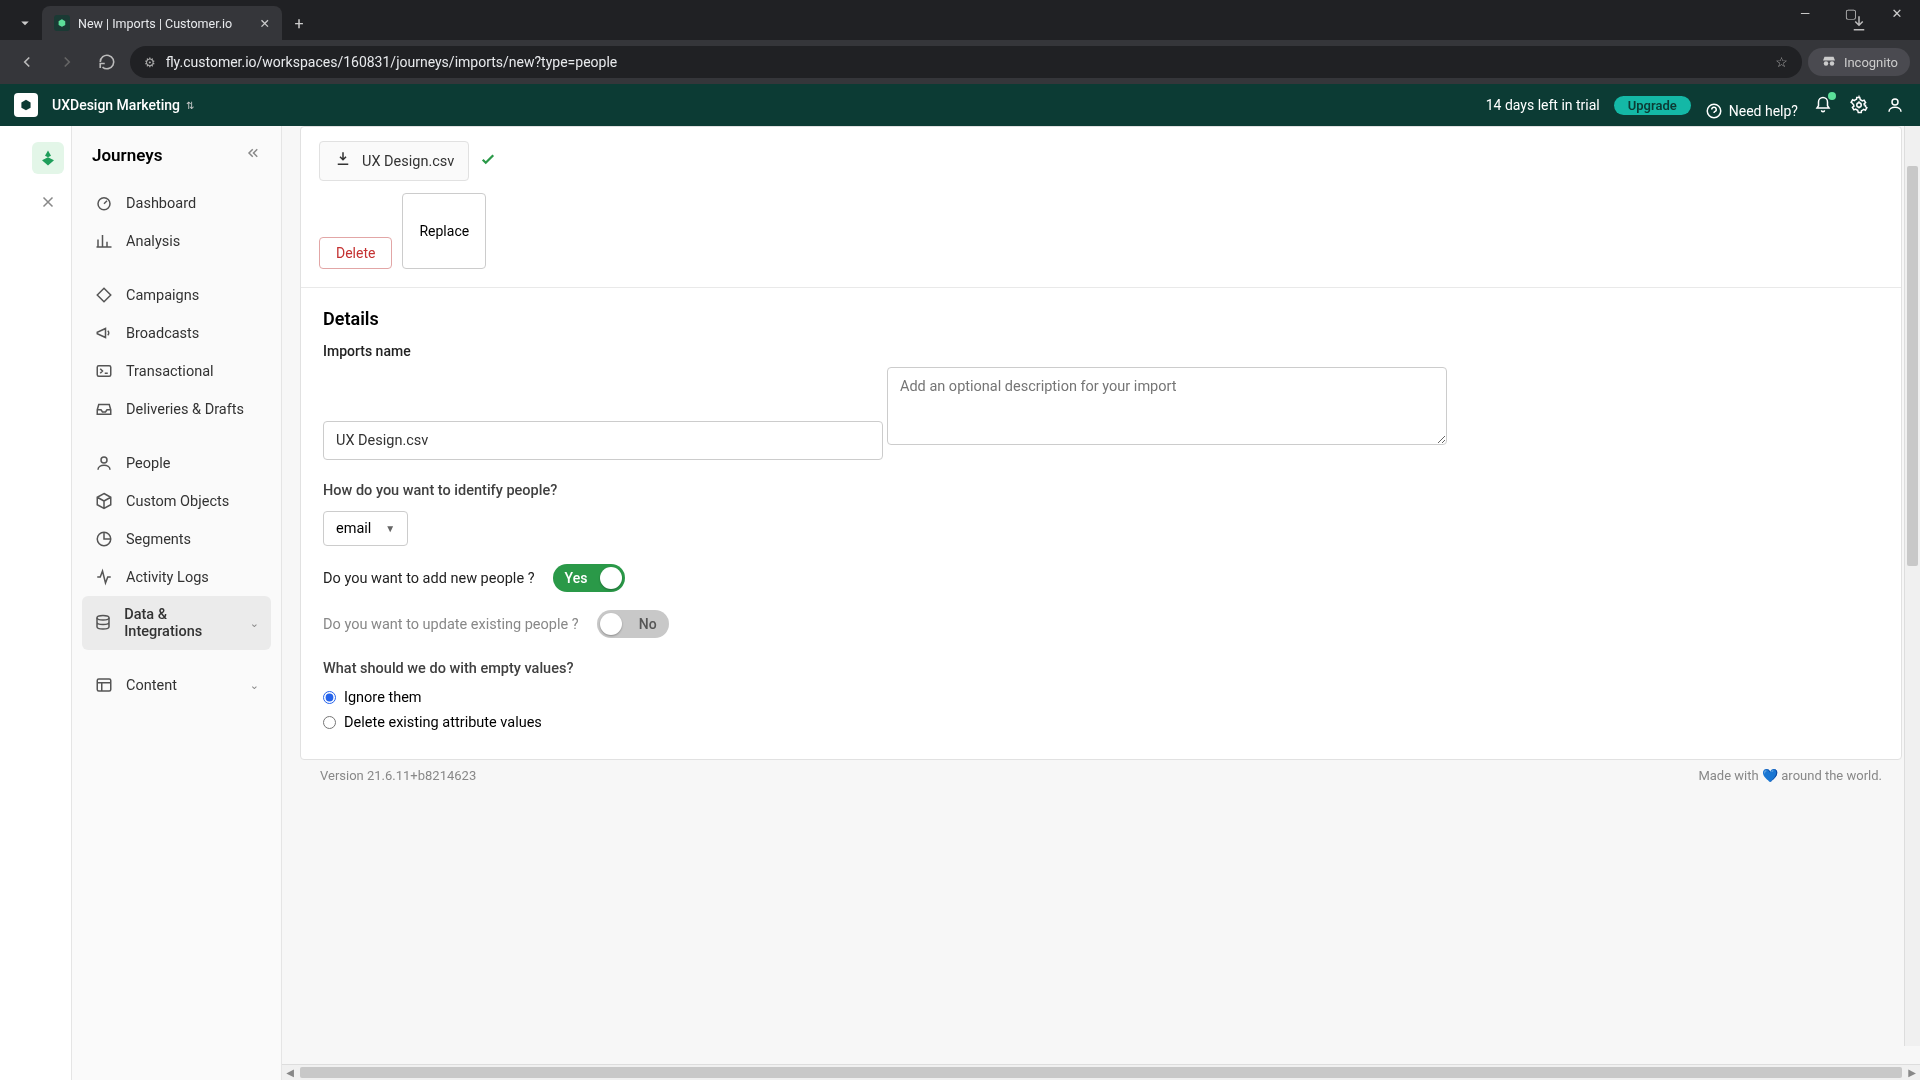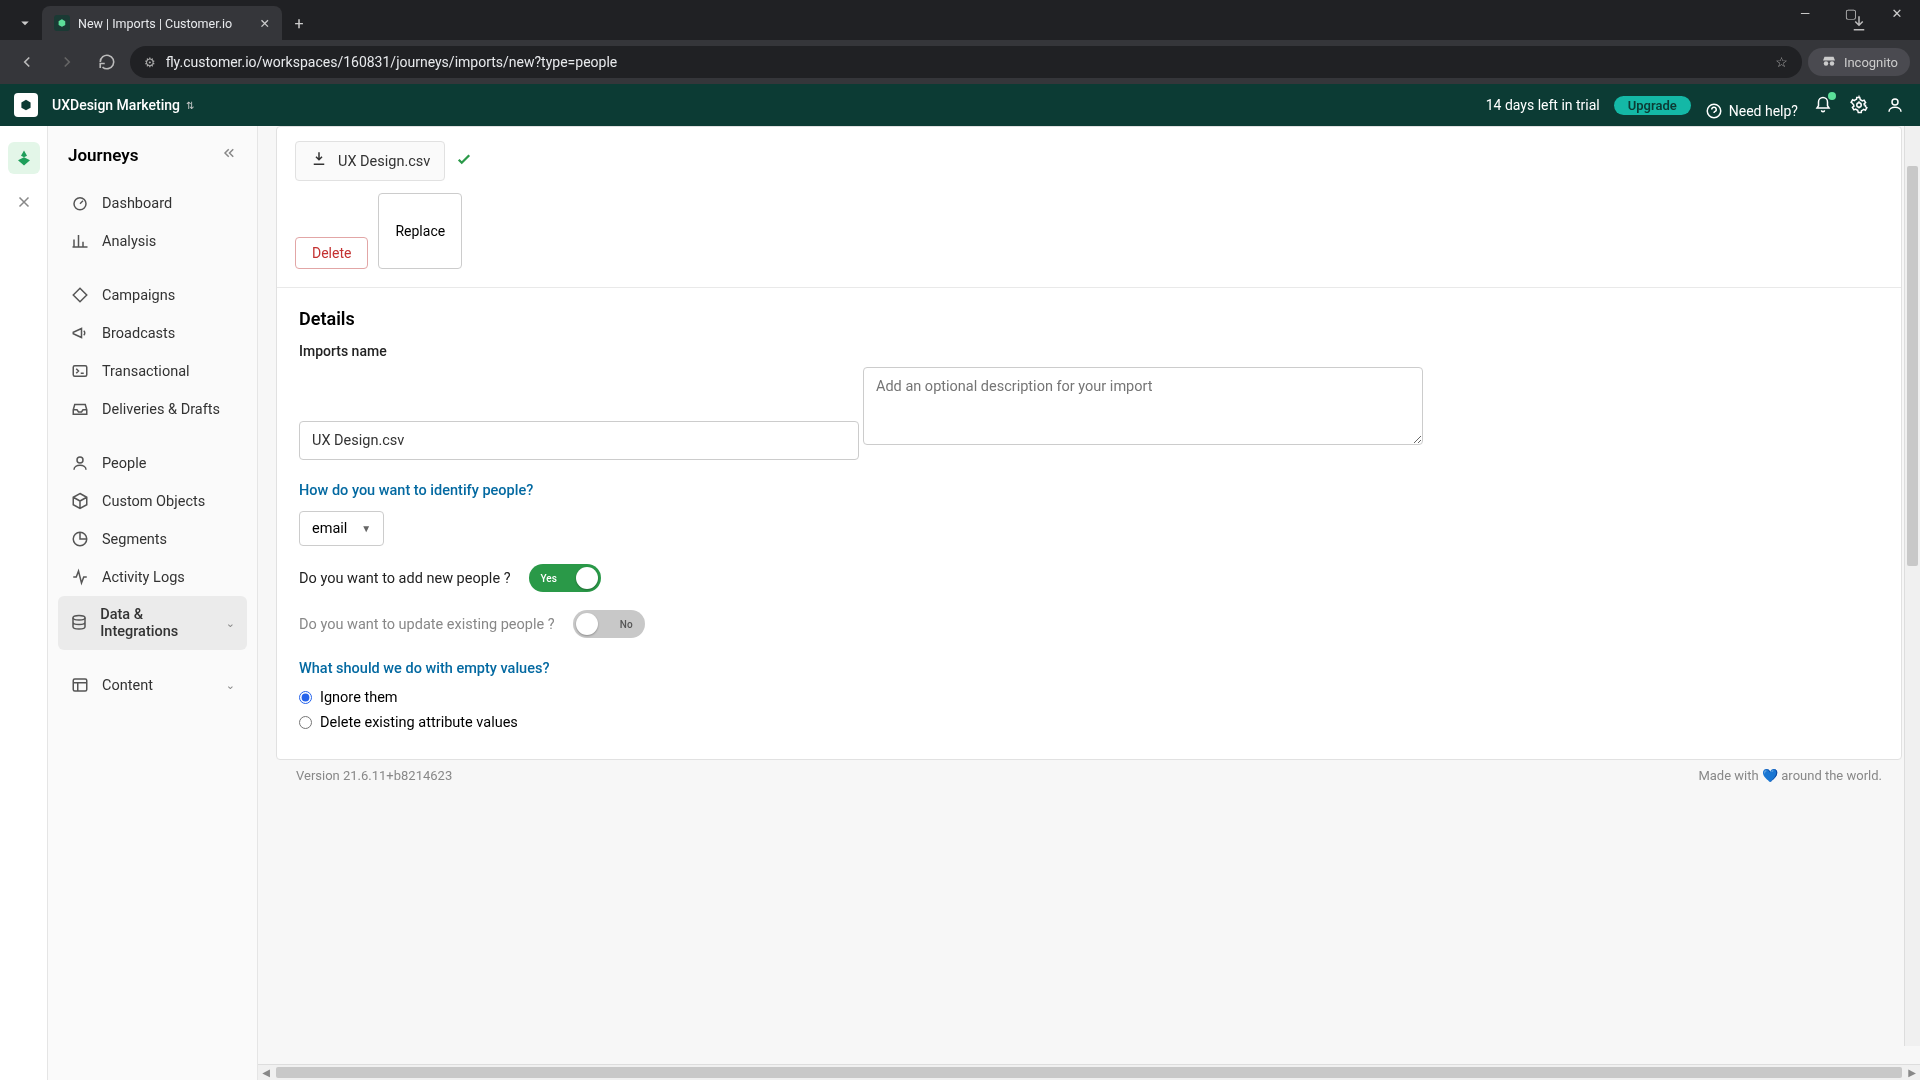--- a/index.html
+++ b/index.html
@@ -25,21 +25,21 @@
   
   .app-header { background:#0c3b34; height:42px; display:flex; align-items:center; padding:0 14px; color:#fff; gap:14px; }
   .app-logo { width:24px; height:24px; background:#fff; border-radius:4px; display:flex; align-items:center; justify-content:center; font-weight:bold; color:#0c3b34; font-size:12px; }
   .workspace-name { font-size:14px; font-weight:500; display:flex; align-items:center; gap:6px; }
   .header-right { margin-left:auto; display:flex; align-items:center; gap:14px; font-size:14px; }
   .upgrade-btn { background:#14b8a6; color:#0c3b34; padding:2px 14px; border-radius:12px; font-weight:600; font-size:13px; }
   .hdr-icon { width:22px; height:22px; display:flex; align-items:center; justify-content:center; position:relative; }
   .notif-dot { position:absolute; top:-2px; right:-2px; width:8px; height:8px; background:#5be099; border-radius:50%; }
 
   
-  .app-body { display:flex; height: calc(1080px - 40px - 44px - 42px); }
+  .app-body { display:flex; height: calc(1080px - 40px - 44px - 42px); padding-left: 24px; }
   .rail { width:48px; background:#fff; border-right:1px solid #e5e5e5; display:flex; flex-direction:column; align-items:center; padding-top:16px; gap:12px; }
   .rail-item { width:32px; height:32px; border-radius:6px; display:flex; align-items:center; justify-content:center; }
   .rail-item.active { background:#e3f6e8; }
   .rail-item.active svg { color:#1e9e5a; }
   .rail-item svg { color:#888; }
 
   .sidebar { width:210px; background:#fafafa; border-right:1px solid #e5e5e5; padding:18px 10px; overflow-y:auto; }
   .sidebar-title { font-weight:600; font-size:17px; padding: 0 10px 18px; display:flex; justify-content:space-between; align-items:center; }
   .sb-item { display:flex; align-items:center; gap:12px; padding:10px 12px; font-size:14.5px; color:#333; border-radius:6px; cursor:pointer; }
   .sb-item .ico { width:20px; display:flex; align-items:center; justify-content:center; color:#555; }
@@ -58,27 +58,27 @@
   .file-actions { margin-top:12px; display:flex; gap:10px; }
   .btn-outline { border:1px solid #ccc; background:#fff; padding:7px 16px; border-radius:4px; font-size:14px; cursor:pointer; }
   .btn-outline.danger { color:#c43131; border-color:#e2a6a6;margin-top:44px; }
 
   .details { padding:20px 22px 28px; border-top:1px solid #e9e9e9; }
   .section-h { font-weight:600; font-size:18px; margin-bottom:14px; }
   .field-label { font-size:14px; font-weight:500; margin-bottom:8px; color:#222; margin-top:14px; }
   .field-label:first-of-type { margin-top:0; }
   .text-input { width:560px; max-width:100%; border:1px solid #ccc; border-radius:4px; padding:10px 12px; font-size:14.5px; color:#333; }
   .text-area { width:560px; max-width:100%; border:1px solid #ccc; border-radius:4px; padding:10px 12px; font-size:14.5px; color:#999; height:78px; resize:both; }
-  .question { font-size:14.5px; font-weight:500; margin-top:22px; margin-bottom:12px; color:#0369a1; }
+  .question { font-size:14.5px; font-weight:500; margin-top:22px; margin-bottom:12px; color:#404040; }
   .select { display:inline-flex; border:1px solid #ccc; border-radius:4px; padding:8px 12px; font-size:14.5px; align-items:center; gap:14px; background:#fff; }
   .select .caret { font-size:10px; color:#666; }
   .toggle-row { display:flex; align-items:center; gap:18px; margin-top:18px; }
   .toggle-label { font-size:14.5px; color:#222; }
   .toggle-label.muted { color:#888; }
-  .toggle { width:72px; height:28px; border-radius:14px; position:relative; display:flex; align-items:center; font-size:10px; font-weight:500; color:#fff; }
+  .toggle { width:72px; height:28px; border-radius:14px; position:relative; display:flex; align-items:center; font-size:14px; font-weight:500; color:#fff; }
   .toggle.on { background:#2a9948; padding-left:12px; }
   .toggle.off { background:#c8c8c8; justify-content:flex-end; padding-right:12px; color:#555; }
   .toggle-knob { position:absolute; width:22px; height:22px; background:#fff; border-radius:50%; top:3px; box-shadow:0 1px 2px rgba(0,0,0,0.3); }
   .toggle.on .toggle-knob { right:3px; }
   .toggle.off .toggle-knob { left:3px; }
   .radio-row { display:flex; align-items:center; gap:8px; margin-top:8px; font-size:14.5px; }
   .radio-row input { accent-color:#2563eb; }
 
   
   .card-footer { background:#fff; border-top:1px solid #e5e5e5; padding:14px 20px; display:flex; justify-content:flex-end; gap:16px; align-items:center; }

